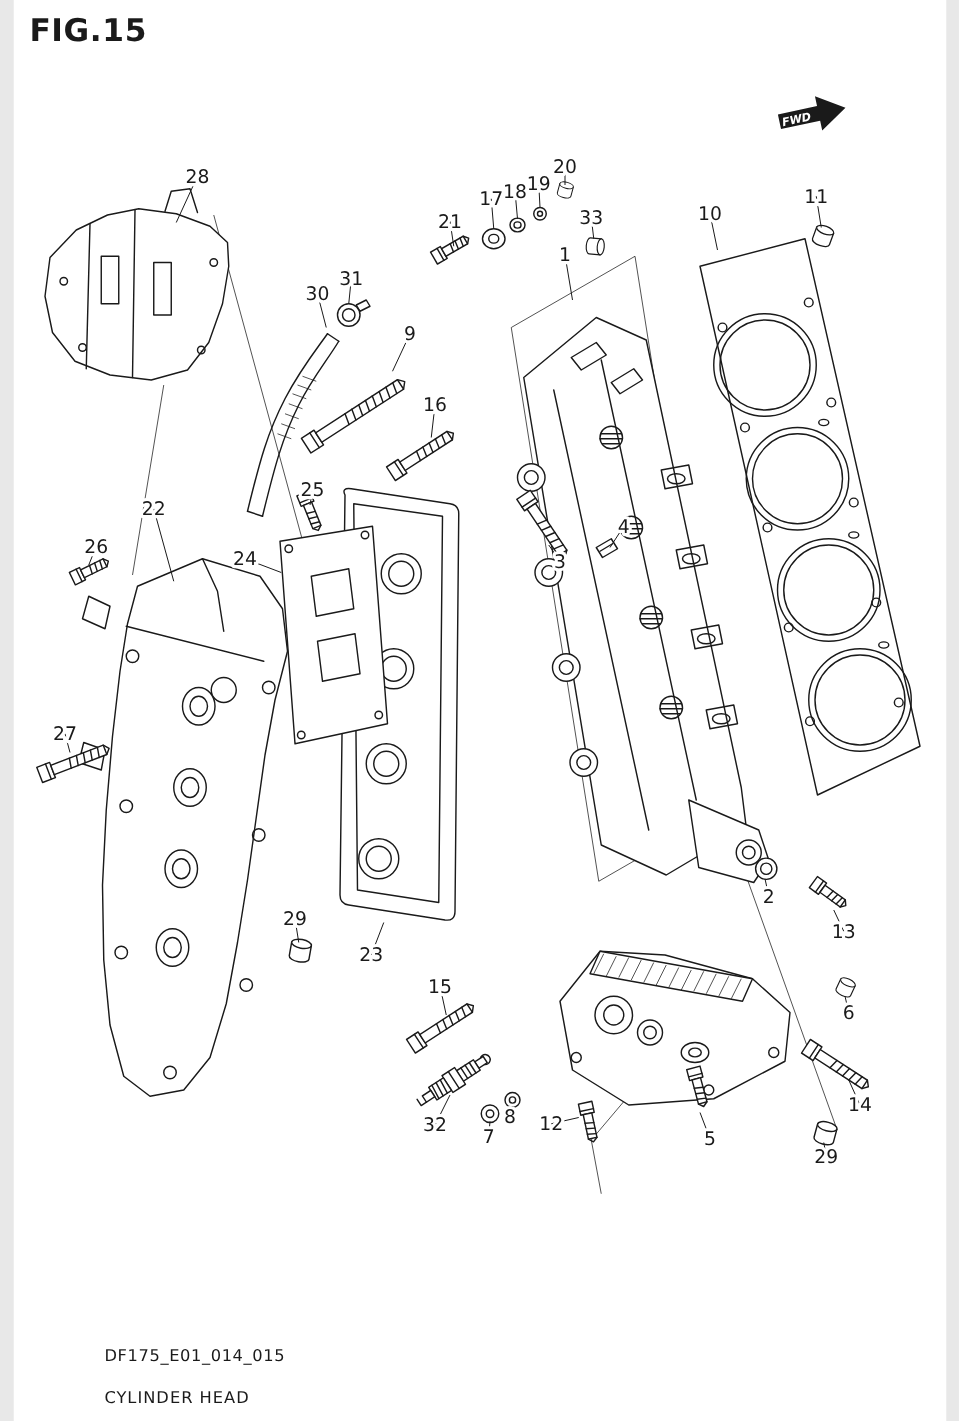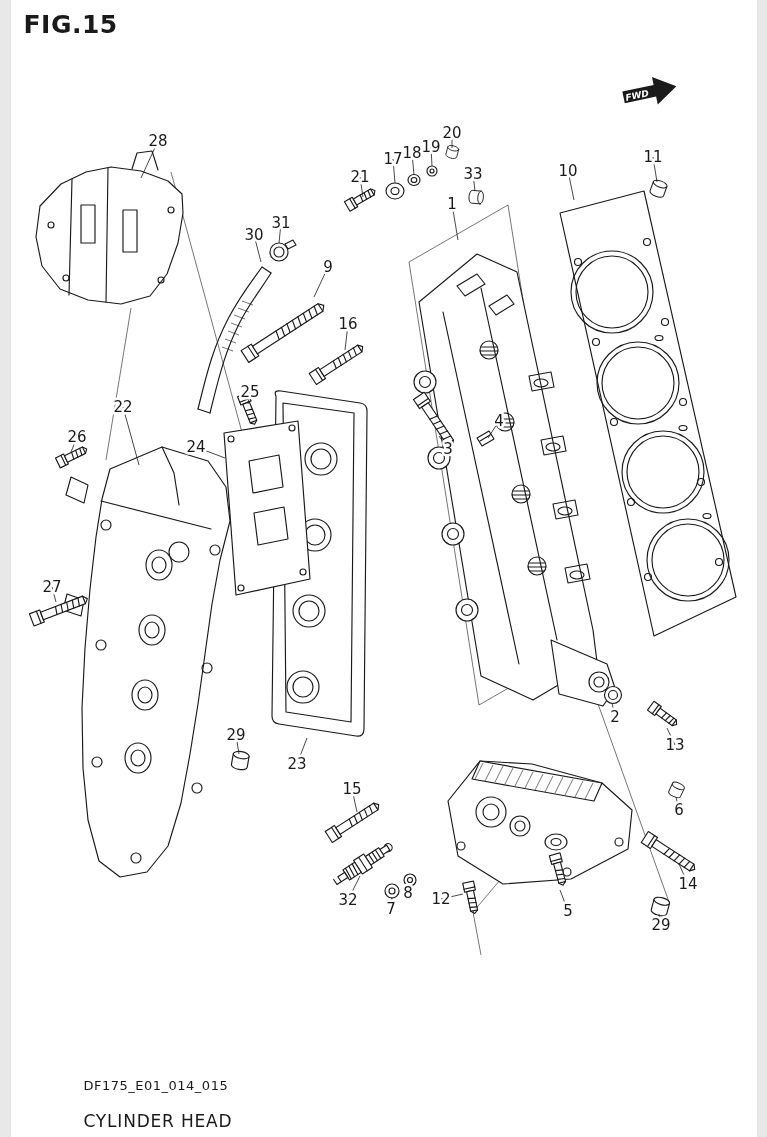--- a/index.html
+++ b/index.html
@@ -13,21 +13,21 @@
   .fig-title{
     position:absolute; left:13px; top:10px;
     font-size:25px; font-weight:800; letter-spacing:.5px; color:var(--ink);
   }
   .footer-code{
     position:absolute; left:73px; top:1078px;
     font-size:13px; letter-spacing:.5px; color:var(--ink);
   }
   .footer-caption{
     position:absolute; left:73px; top:1111px;
-    font-size:17px; letter-spacing:.8px; color:var(--ink);
+    font-size:13px; letter-spacing:.8px; color:var(--ink);
   }
   .corner-bracket{
     position:absolute; left:751px; top:1094px;
     font-size:15px; color:var(--ink);
   }
   svg.art{position:absolute; left:0; top:0;}
   svg.art *{vector-effect:none;}
   .ln{fill:none; stroke:var(--ink); stroke-width:1.15; stroke-linecap:round; stroke-linejoin:round;}
   .solid{fill:#fff; stroke:var(--ink); stroke-width:1.15; stroke-linecap:round; stroke-linejoin:round;}
   .thin{fill:none; stroke:var(--ink); stroke-width:0.6;}

